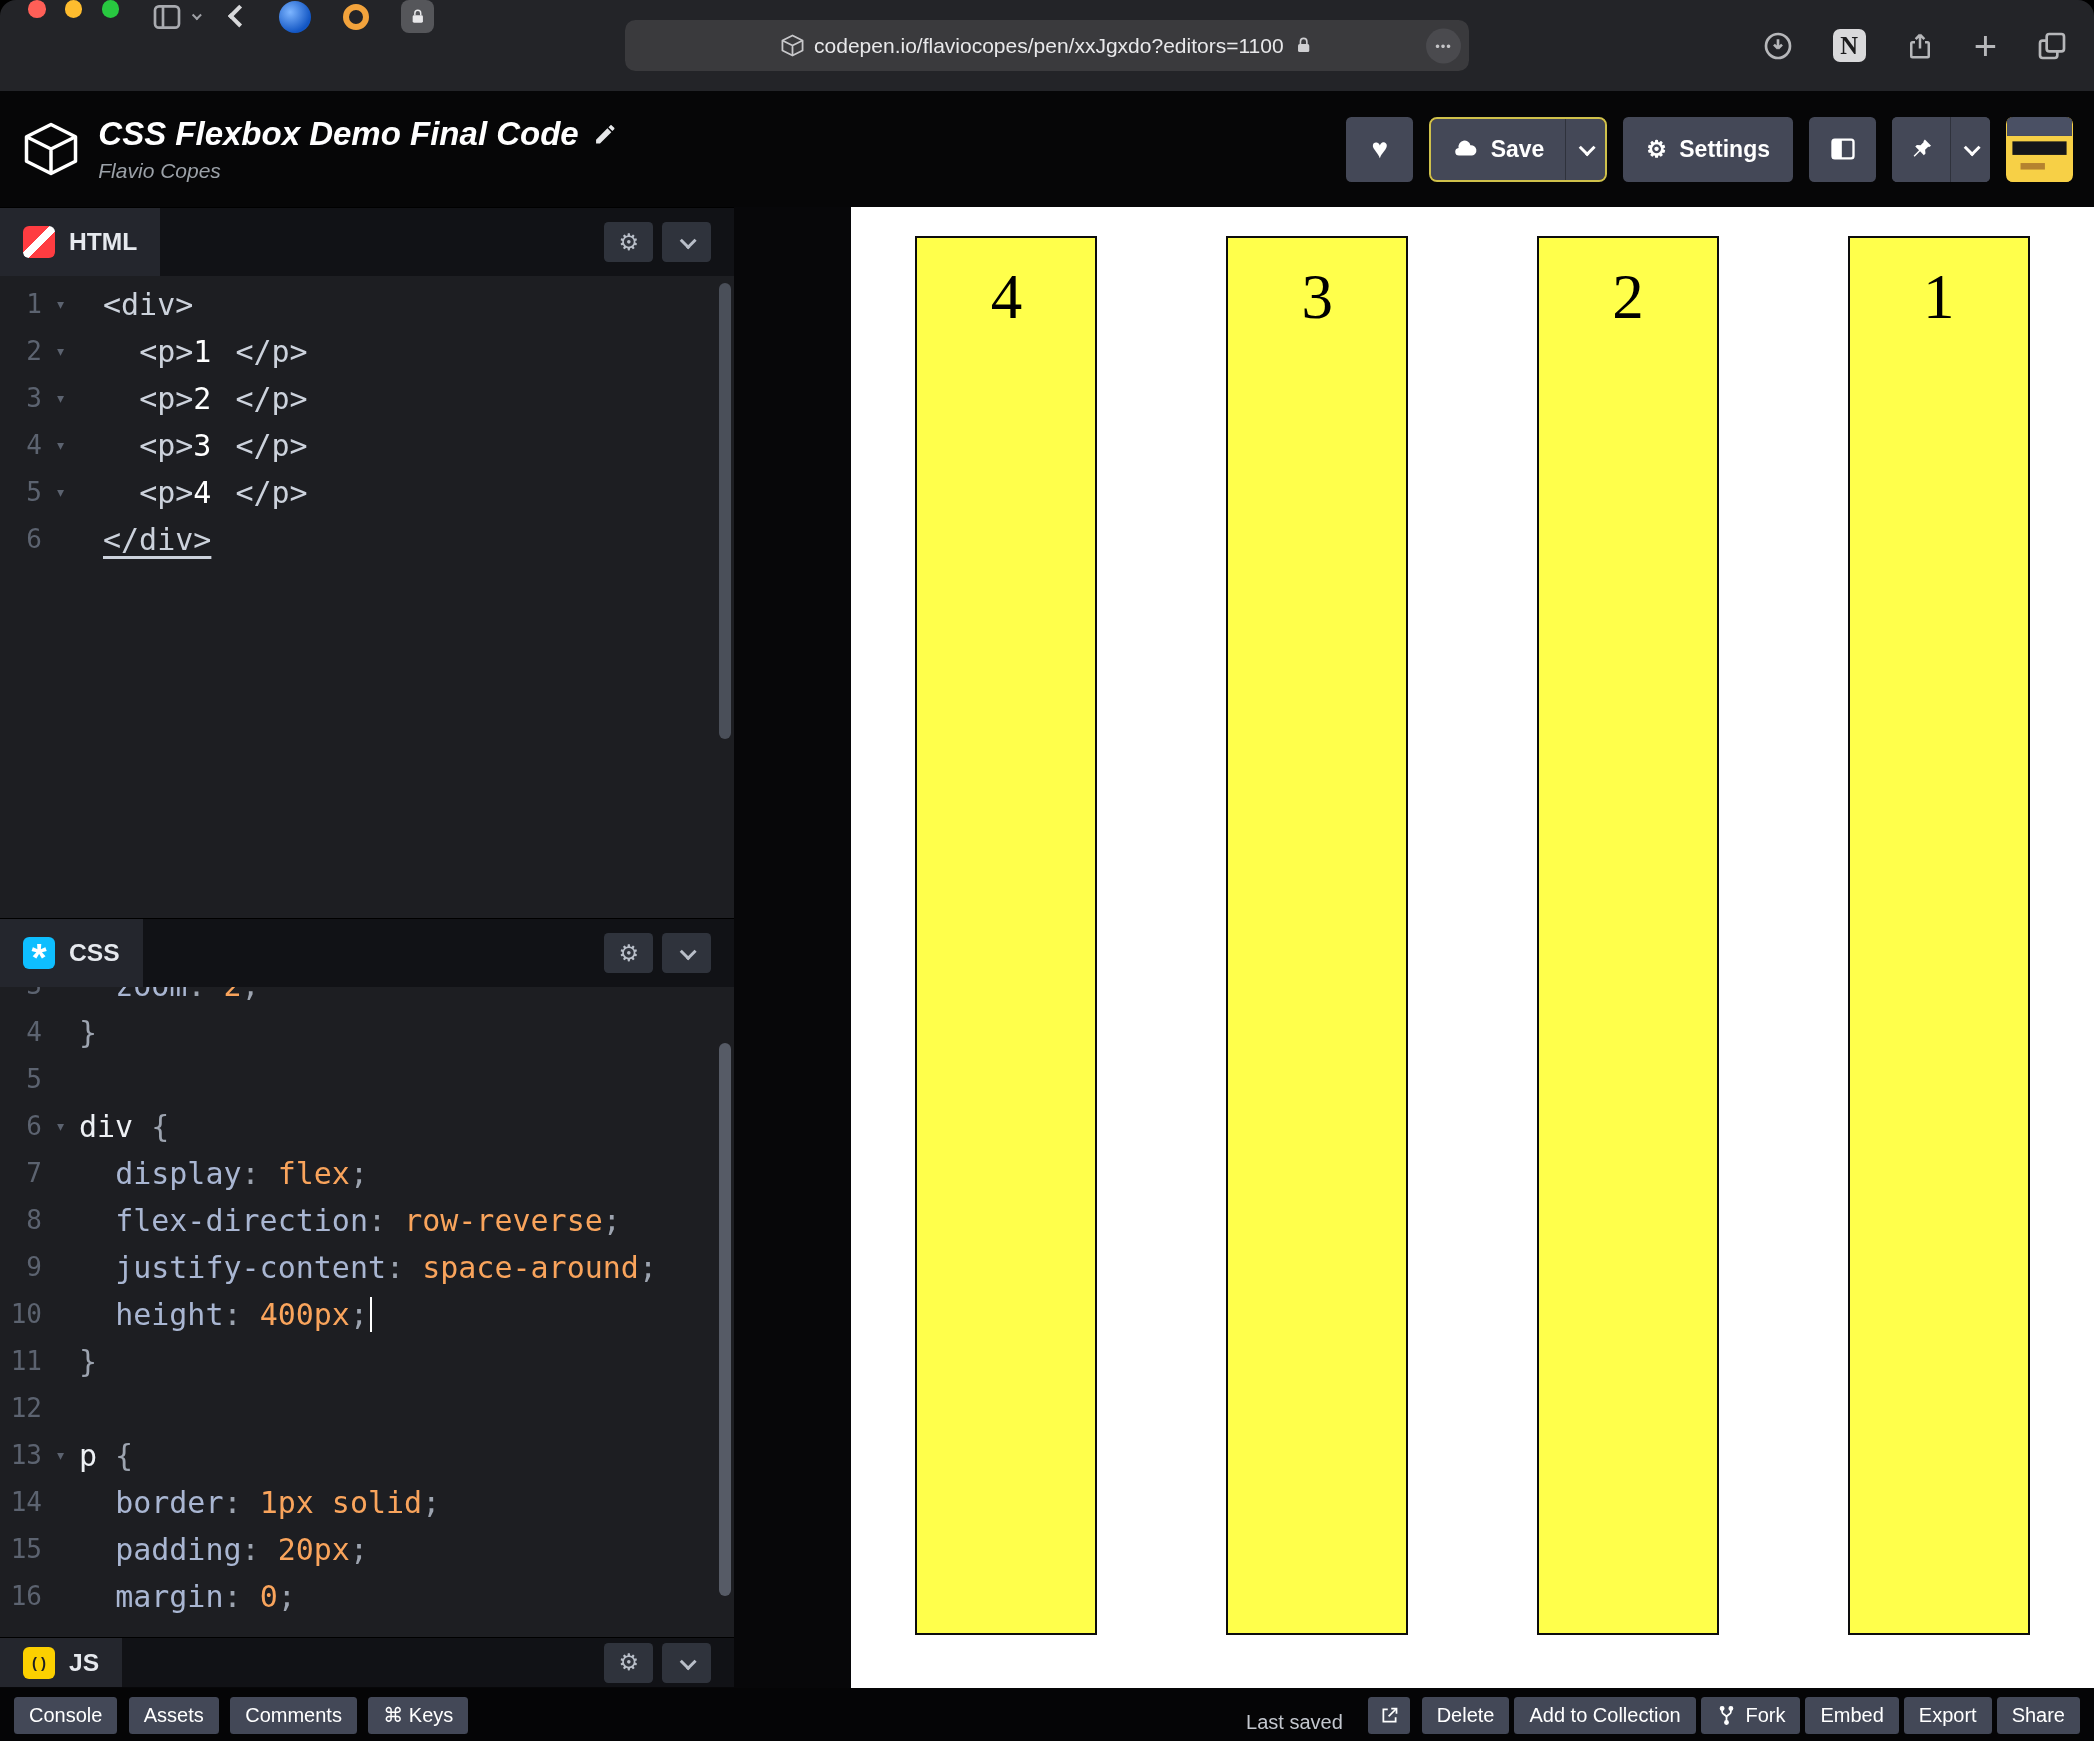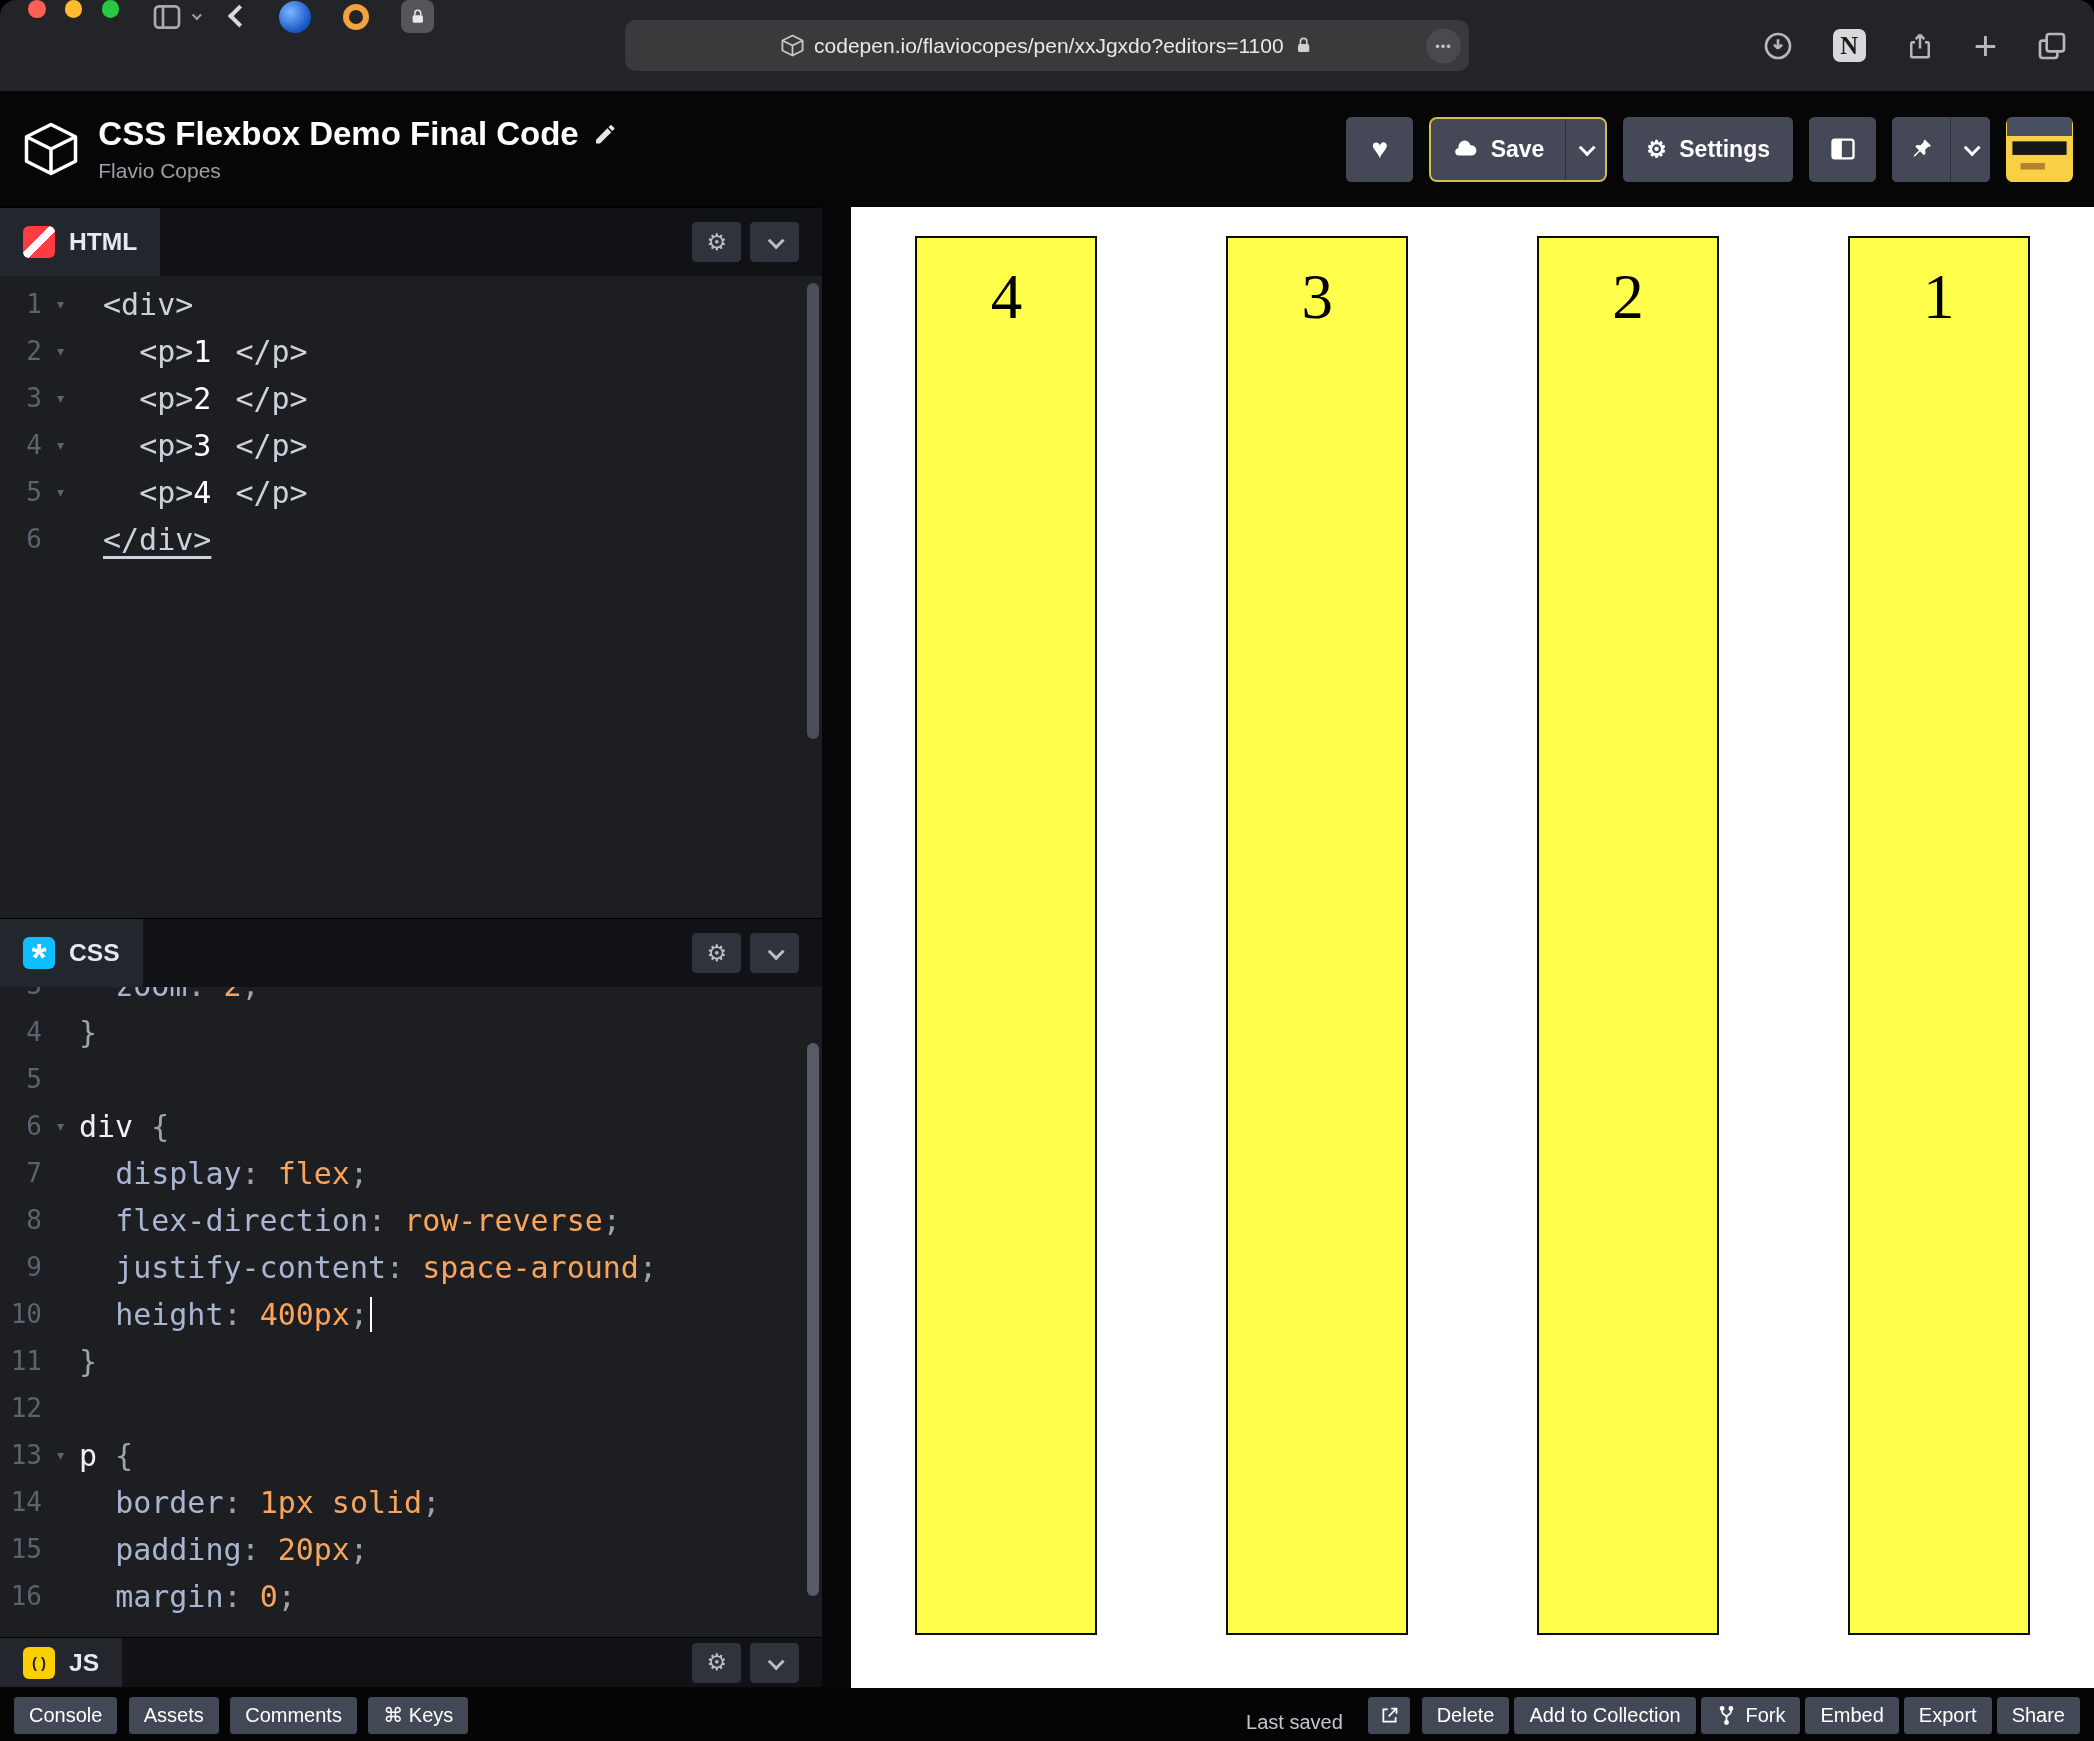--- a/index.html
+++ b/index.html
@@ -29,42 +29,42 @@
             display:flex; align-items:center; justify-content:center; gap:10.5px; color:#e8e8ea; font-size:21px; }
   .url-ellipsis { position:absolute; right:8px; top:50%; transform:translateY(-50%); width:35px; height:35px; border-radius:50%;
             background:#4a4a4e; color:#c4c4c7; display:flex; align-items:center; justify-content:center; font-size:13px; letter-spacing:0.9px; }
   .chrome-right { position:absolute; right:26px; top:0; height:91px; display:flex; align-items:center; gap:39px; color:#b6b7ba; }
   .plus-glyph { font-size:40px; line-height:1; color:#b6b7ba; }
   .notion { width:33px; height:33px; border-radius:7px; background:#d9d9db; color:#1b1b1d; font-family:"Liberation Serif", serif;
             font-weight:700; font-size:24.6px; display:flex; align-items:center; justify-content:center; }
 
   
   .cph { position:absolute; top:91px; left:0; right:0; height:116px; background:#060607; display:flex; align-items:center; padding-left:23px; }
-  .title-block { margin-left:19.3px; }
+  .title-block { margin-left:19.3px;font-style:italic; }
   .title-row { display:flex; align-items:center; gap:14px; color:#fff; font-weight:700; font-size:33px; }
   .pencil { color:#e6e7e9; display:flex; }
   .author { color:#9ba1a8; font-size:21px; margin-top:6.1px; }
   .hdr-actions { margin-left:auto; display:flex; align-items:center; gap:16px; padding-right:21px; }
   .btn { background:#444857; color:#fff; border-radius:5.3px; display:flex; align-items:center; justify-content:center;
          font-size:23px; font-weight:700; height:65px; }
   .btn-heart { width:67px; font-size:28px; }
   .save-group { display:flex; border:2.6px solid #cfc14b; border-radius:8px; overflow:hidden; background:#a16207; }
   .save-main { gap:12.3px; padding:0 21px; border-radius:0; height:61px; }
   .save-chev, .pin-chev { width:40px; border-radius:0; border-left:1.8px solid #2f323c; }
   .save-chev { height:61px; }
   .btn-settings { gap:12.3px; padding:0 23px; }
   .btn-layout { width:67px; }
   .pin-group { display:flex; border-radius:5.3px; overflow:hidden; background:#444857; }
   .pin-main { width:58px; border-radius:0; }
   .chev-white { border-color:#fff; }
   .avatar { width:67px; height:65px; border-radius:7px; overflow:hidden; background:#f7d046; }
 
   
   .main { position:absolute; top:207px; left:0; right:0; bottom:54px; background:#070709; }
-  .editors { position:absolute; left:0; top:0; bottom:0; width:822px; display:flex; flex-direction:column; }
+  .editors { position:absolute; left:0; top:0; bottom:0; width:734px; display:flex; flex-direction:column; }
   .panel-html { height:711px; }
   .panel-css { height:719px; }
   .panel-js { flex:1; min-height:0; overflow:hidden; }
   .phead { height:69px; background:#111216; display:flex; align-items:center; position:relative; border-top:0.9px solid #000; }
   .panel-js .phead { height:50px; }
   .ptab { height:100%; background:#24262d; display:flex; align-items:center; gap:14px; padding:0 23px;
           font-weight:700; font-size:24.6px; color:#e6e9ee; }
   .picon { width:32px; height:32px; border-radius:6.1px; position:relative; flex:none; }
   .picon-html { background-color:#ff3c41;
                 background-image:linear-gradient(135deg, transparent 42%, #fff 42%, #fff 58%, transparent 58%); }

